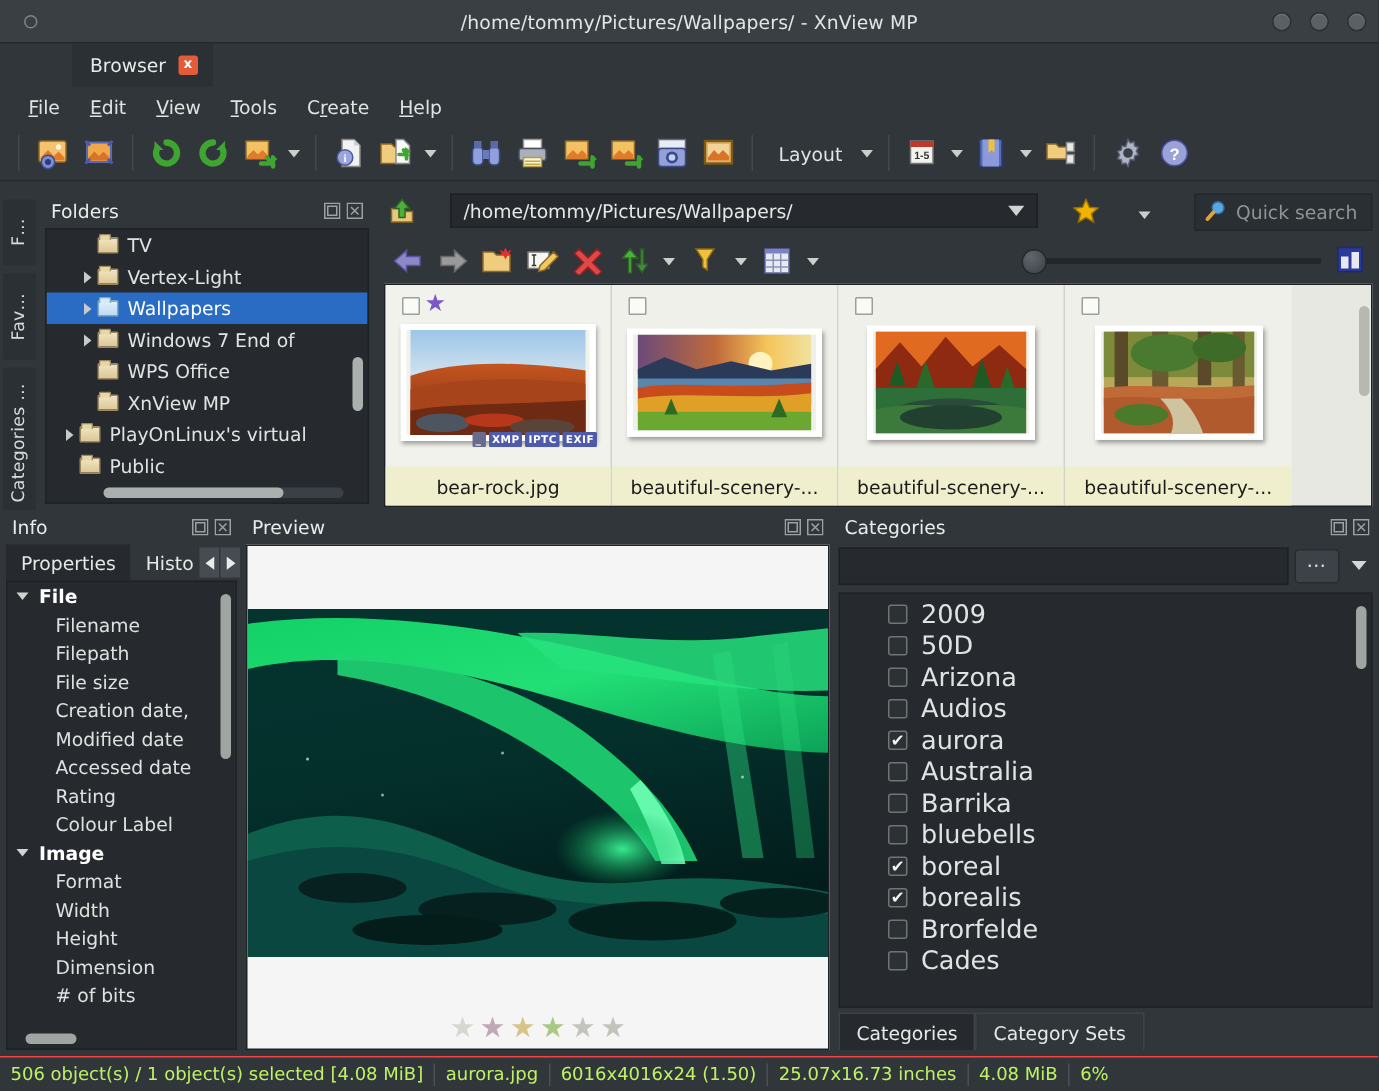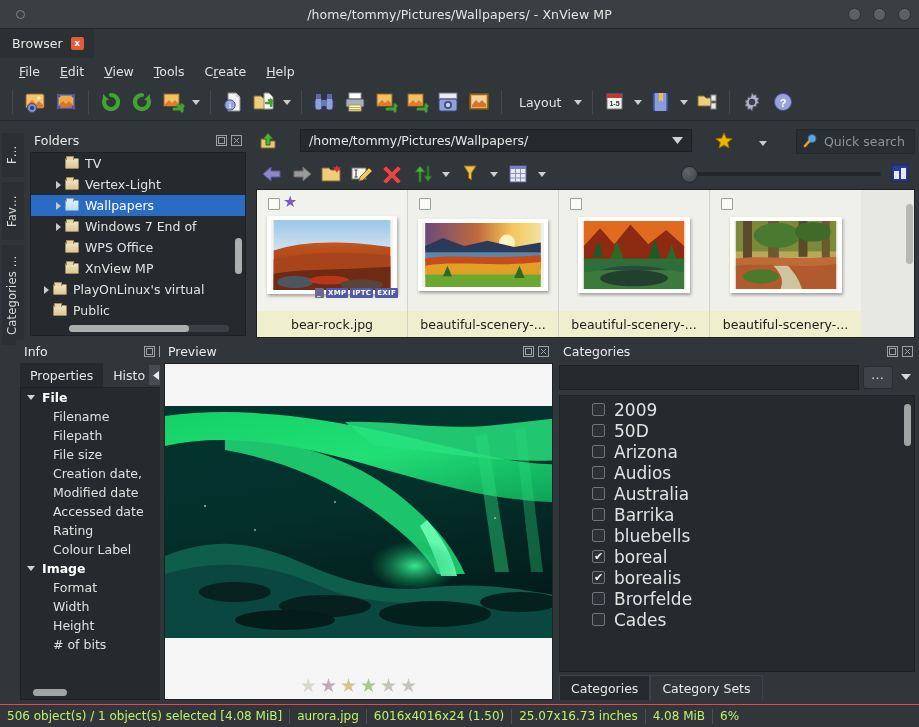--- a/index.html
+++ b/index.html
@@ -26,21 +26,21 @@
   }
   .wbtns { position:absolute; right:8px; top:0; height:29px; display:flex; align-items:center; gap:12px; }
   .wbtn {
     width: 13px; height: 13px; border-radius: 50%;
     background: #5a6064; border: 1px solid #2b3033;
     box-shadow: inset 0 1px 0 rgba(255,255,255,.10);
   }
   .dot-sm { width:9px; height:9px; border-radius:50%; border:1px solid #7d8387; }
 
   
-  .tabstrip { height: 29px; background: #31363b; display:flex; align-items:flex-end; }
+  .tabstrip { height: 29px; background: #31363b; display:flex; align-items:flex-end;margin-left:48px; }
   .doc-tab {
     height: 29px; background: #2b3034; display:flex; align-items:center;
     padding: 0 10px 0 12px; gap: 8px; color:#e6eae8; font-size:12.5px;
   }
   .tab-close {
     width: 13px; height: 13px; background: #e25c3a; border-radius: 2px;
     color: #fff; font-size: 9px; font-weight: bold; line-height: 13px; text-align:center;
   }
 
   
@@ -153,21 +153,21 @@
     position:absolute; left:0; right:0; bottom:0; height:26px; background:#efeecd;
     display:flex; align-items:center; justify-content:center;
     font-size:12.5px; color:#1b1b1b; white-space:nowrap; overflow:hidden;
   }
   .tvscroll { position:absolute; right:1px; top:14px; width:7px; height:60px; background:#b8b8b2; border-radius:4px; }
 
   
   .lower { position:absolute; left:0; right:0; top:211px; bottom:0; }
 
   
-  .info { position:absolute; left:16px; top:0; width:160px; bottom:0; background:#31363b; }
+  .info { position:absolute; left:0; top:0; width:160px; bottom:0; background:#31363b; }
   .infotabs { position:absolute; top:23px; left:4px; right:0; height:24px; display:flex; align-items:flex-end; }
   .itab { height:24px; padding:0 10px; display:flex; align-items:center; font-size:12.5px; background:#31363b; color:#e4e8e6; }
   .itab.active { background:#262a2e; }
   .itab.cut { overflow:hidden; max-width:52px; }
   .ispin { display:flex; align-items:center; height:24px; margin-left:-6px; }
   .ispin b { width:13px; height:20px; background:#464c51; display:flex; align-items:center; justify-content:center; margin-left:1px;}
   .proptree {
     position:absolute; top:47px; left:4px; right:2px; bottom:4px;
     background:#262a2e; border:1px solid #1e2225; overflow:hidden;
   }
@@ -733,20 +733,21 @@
           <div class="prow child">File size</div>
           <div class="prow child">Creation date,</div>
           <div class="prow child">Modified date</div>
           <div class="prow child">Accessed date</div>
           <div class="prow child">Rating</div>
           <div class="prow child">Colour Label</div>
           <div class="prow grp">Image</div>
           <div class="prow child">Format</div>
           <div class="prow child">Width</div>
           <div class="prow child">Height</div>
+          <div class="prow child">Dimension</div>
           <div class="prow child"># of bits</div>
           <div class="pvscroll"></div>
           <div class="phscroll"></div>
         </div>
       </div>
 
       <div class="preview">
         <div class="panel-head">
           <span class="ph-title">Preview</span>
           <span class="ph-btn">
@@ -843,20 +844,24 @@
             </div>
           <div class="crow">
               <span class="cbox"></span>
               <span>Arizona</span>
             </div>
           <div class="crow">
               <span class="cbox"></span>
               <span>Audios</span>
             </div>
           <div class="crow">
+              <span class="cbox on"></span>
+              <span>aurora</span>
+            </div>
+          <div class="crow">
               <span class="cbox"></span>
               <span>Australia</span>
             </div>
           <div class="crow">
               <span class="cbox"></span>
               <span>Barrika</span>
             </div>
           <div class="crow">
               <span class="cbox"></span>
               <span>bluebells</span>

